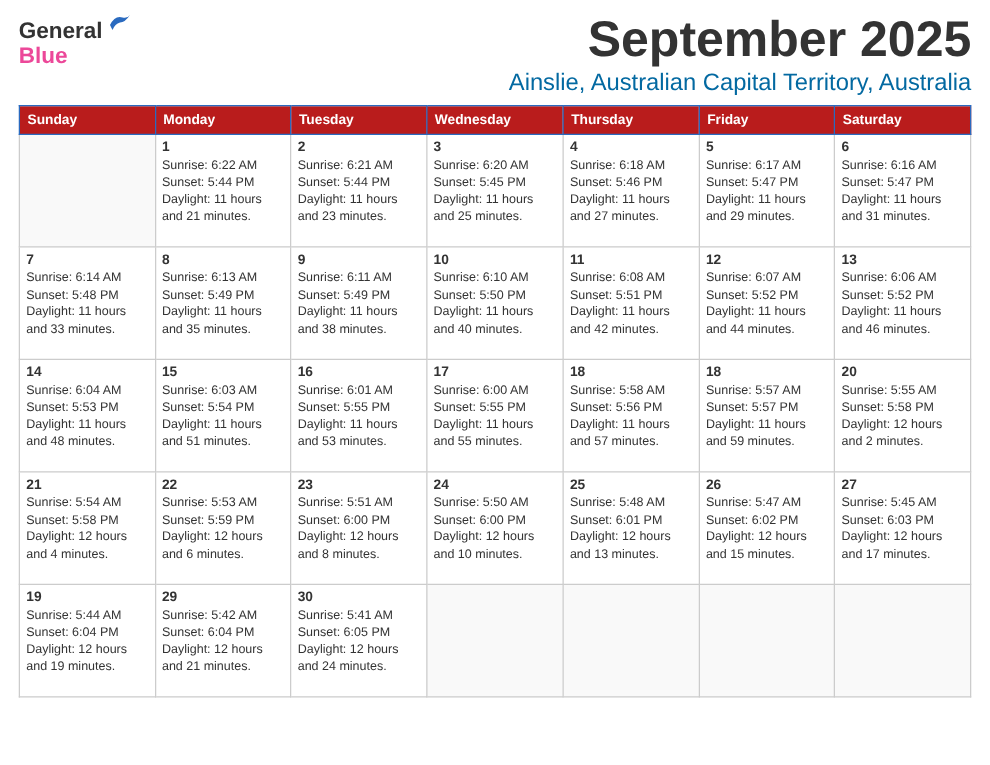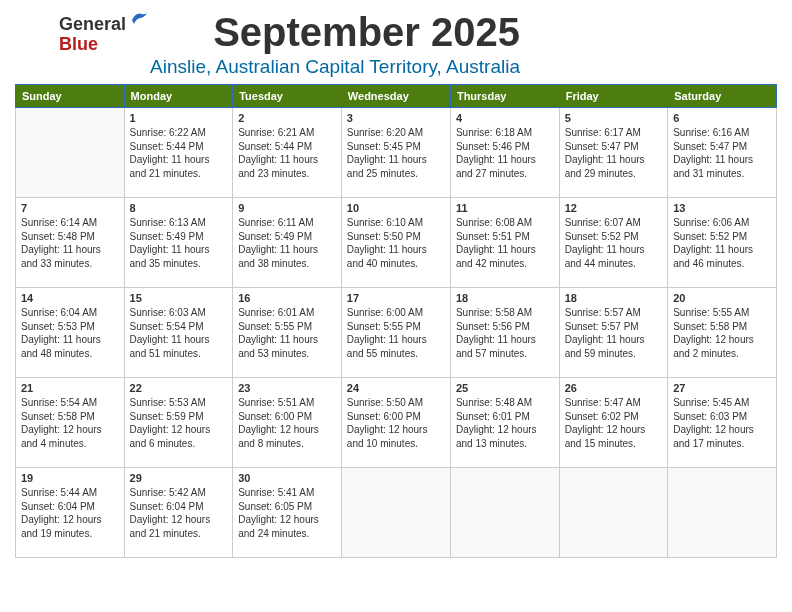--- a/index.html
+++ b/index.html
@@ -6,36 +6,35 @@
     body {
       font-family: Arial, sans-serif;
       background: #fff;
       width: 792px;
       min-height: 612px;
       padding: 10px 15px 15px 15px;
     }
     .header-area {
       display: flex;
       align-items: flex-start;
-      justify-content: flex-start;
+      justify-content: space-between;
       margin-bottom: 6px;
-      margin-left: 44px;
     }
     .logo {
       display: flex;
       align-items: center;
       margin-top: 4px;
     }
     .logo-text {
       font-size: 18px;
       font-weight: bold;
       line-height: 1.1;
     }
     .logo-general { color: #333; }
-    .logo-blue { color: #b91c1c; }
+    .logo-blue { color: #ec4899; }
     .logo-bird {
       width: 22px;
       height: 20px;
       margin-left: 2px;
       margin-top: -4px;
     }
     .title-area {
       text-align: right;
     }
     .month-title {
@@ -49,21 +48,21 @@
       color: #0369a1;
       margin-top: 2px;
     }
     .calendar {
       width: 100%;
       border-collapse: collapse;
       border: 1px solid #ccc;
       font-size: 10px;
     }
     .calendar thead tr th {
-      background-color: #4d7c0f;
+      background-color: #b91c1c;
       color: #fff;
       text-align: left;
       padding: 5px 6px;
       font-size: 11px;
       font-weight: bold;
       border: 1px solid #2a6abf;
     }
     .calendar tbody tr td {
       vertical-align: top;
       border: 1px solid #ccc;

